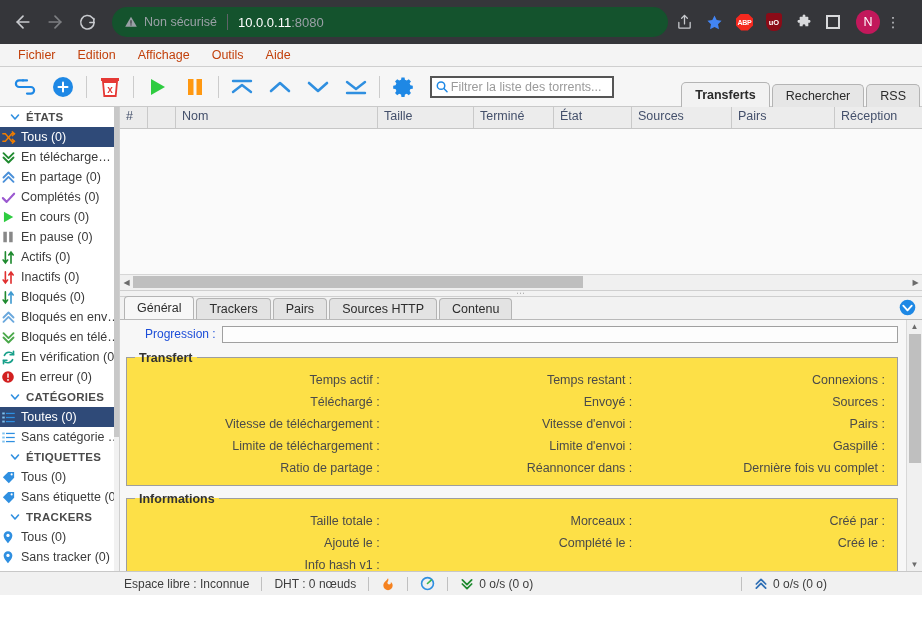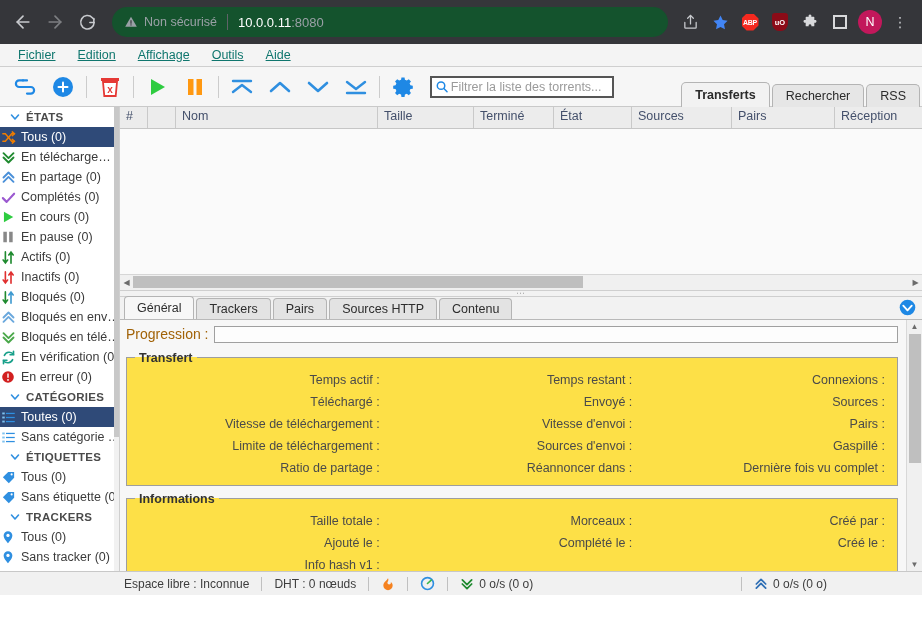--- a/index.html
+++ b/index.html
@@ -56,21 +56,21 @@
     background: #5f6368;
     margin: 0 10px;
     flex: 0 0 auto;
   }
   #url-text { font-size: 13px; white-space: nowrap; overflow: hidden; }
   #url-host { color: #ffffff; }
   #url-port { color: #9aa0a6; }
 
   .chrome-icon {
     width: 28px; height: 28px;
-    display: flex; align-items: center; justify-content: center;
+    display: flex; align-items: center; 
     flex: 0 0 auto;
   }
   #abp-badge {
     width: 17px; height: 17px;
     background: #f5291f;
     color: #fff;
     font-size: 7px;
     font-weight: bold;
     display: flex; align-items: center; justify-content: center;
     clip-path: polygon(30% 0%, 70% 0%, 100% 30%, 100% 70%, 70% 100%, 30% 100%, 0% 70%, 0% 30%);
@@ -106,24 +106,23 @@
     height: 23px;
     background: #f4f4f4;
     border-bottom: 1px solid #cfcfcf;
     display: flex;
     align-items: center;
     padding-left: 8px;
     gap: 2px;
   }
   .menu-item {
     font-size: 12.5px;
-    color: #0f766e;
+    color: #c2410c;
     padding: 2px 10px;
     white-space: nowrap;
-    text-decoration: underline;
   }
 
   
   #toolbar {
     height: 40px;
     background: #f6f6f6;
     border-bottom: 1px solid #c9c9c9;
     display: flex;
     align-items: center;
     padding-left: 6px;
@@ -359,21 +358,21 @@
     padding: 6px 8px 0 6px;
     min-width: 0;
     overflow: hidden;
   }
   #progress-row {
     display: flex;
     align-items: center;
     gap: 6px;
     margin-bottom: 8px;
   }
-  #progress-label { font-size: 14px; color: #a16207; white-space: nowrap; }
+  #progress-label { font-size: 12px; color: #1d4ed8; white-space: nowrap; margin-left: 19px; }
   #progress-bar {
     flex: 1 1 auto;
     height: 17px;
     background: #fdfdfd;
     border: 1px solid #a0a0a0;
   }
   fieldset.group {
     border: 1px solid #9e9e9e;
     margin: 0 0 6px 0;
     padding: 4px 6px 6px 6px;
@@ -940,21 +939,21 @@
                 <span class="k">Vitesse d'envoi :</span>
               </div>
             <div class="kv">
                 <span class="k">Pairs :</span>
               </div>
 
             <div class="kv">
                 <span class="k">Limite de téléchargement :</span>
               </div>
             <div class="kv">
-                <span class="k">Sources d'envoi :</span>
+                <span class="k">Limite d'envoi :</span>
               </div>
             <div class="kv">
                 <span class="k">Gaspillé :</span>
               </div>
 
             <div class="kv">
                 <span class="k">Ratio de partage :</span>
               </div>
             <div class="kv">
                 <span class="k">Réannoncer dans :</span>

